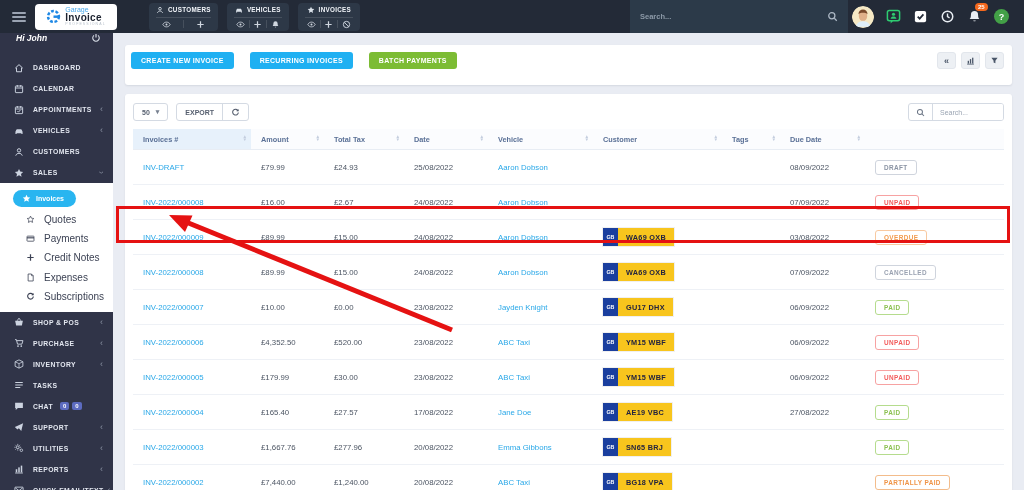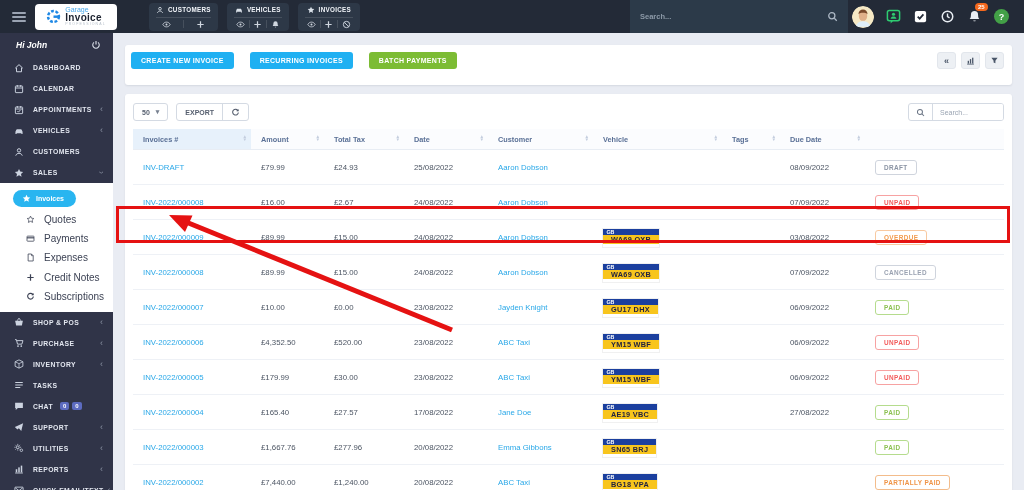--- a/index.html
+++ b/index.html
@@ -40,21 +40,21 @@
   .avatar { width:22px; height:22px; border-radius:50%; overflow:hidden; cursor:pointer; }
   .avatar svg { width:22px; height:22px; }
   .hico { position:relative; width:15px; height:15px; color:#e8edf3; cursor:pointer; }
   .hico svg { width:15px; height:15px; }
   .hico.green { color:#2ecc71; }
   .hbadge { position:absolute; top:-6px; left:8px; background:#f4681d; color:#fff; font-size:6px; font-weight:bold; border-radius:6px; padding:1px 3px; }
   .help-circle { width:15px; height:15px; border-radius:50%; background:#43a047; color:#fff; font-size:9px; font-weight:bold; display:flex; align-items:center; justify-content:center; cursor:pointer; }
 
   
   .sidebar { position:absolute; top:33px; left:0; width:113px; height:457px; background:#303448; z-index:10; }
-  .greeting { height:24px; display:flex; align-items:center; padding:0 12px 0 16px; color:#fff; font-size:8.5px; font-weight:bold; font-style:italic; }
+  .greeting { height:24px; display:flex; align-items:flex-start; padding:0 12px 0 16px; color:#fff; font-size:8.5px; font-weight:bold; font-style:italic; }
   .power { margin-left:auto; width:10px; height:10px; color:#dde3ec; cursor:pointer; }
   .power svg { width:10px; height:10px; }
   .nav-item { height:21px; display:flex; align-items:center; padding:0 10px 0 14px; cursor:pointer; }
   .nav-ico { width:10px; height:10px; color:#ccd3e0; flex:none; }
   .nav-ico svg { width:10px; height:10px; }
   .nav-label { margin-left:9px; font-size:6.8px; font-weight:bold; color:#e3e7f0; letter-spacing:.4px; white-space:nowrap; }
   .nav-chev { margin-left:auto; color:#8a93a3; font-size:9px; line-height:1; }
   .nav-chev.down { transform:rotate(-90deg); }
   .nav-badge { display:inline-block; background:#5c6bc0; color:#fff; font-size:6px; font-weight:bold; padding:1px 3px; border-radius:2px; margin-left:3px; }
   .nav-badges { display:flex; margin-left:4px; }
@@ -95,21 +95,21 @@
   .tbl-search input::placeholder { color:#9aa4b2; }
 
   .grid { display:grid; grid-template-columns:118px 73px 80px 84px 105px 129px 58px 85px 1fr; margin:0 8px; }
   .thead { height:21px; align-items:center; background:#fbfcfe; border-bottom:1px solid #e8edf4; }
   .th { position:relative; height:100%; display:flex; align-items:center; padding-left:10px; font-size:7.3px; font-weight:bold; color:#5a7096; }
   .th.sorted { background:#e7f1fb; }
   .sort-icon { position:absolute; right:4px; display:flex; flex-direction:column; line-height:.62; font-size:4.6px; color:#c3cdde; cursor:pointer; }
   .tr { height:35px; align-items:center; border-bottom:1px solid #eef1f6; }
   .td { padding-left:10px; font-size:7.8px; color:#4c5563; }
   .link { color:#2aa8e8; cursor:pointer; text-decoration:none; }
-  .plate { display:inline-flex; height:18px; border-radius:0; overflow:hidden; cursor:pointer; box-shadow:0 0 0 1px rgba(0,0,0,.06);flex-direction:column; }
+  .plate { display:inline-flex; height:18px; border-radius:0; overflow:hidden; cursor:pointer; box-shadow:0 0 0 1px rgba(0,0,0,.06); }
   .plate-gb { background:#1b3f9e; color:#fff; font-size:5.3px; font-weight:bold; display:flex; align-items:center; padding:0 3.5px; }
   .plate-num { background:#f8c51d; color:#23233f; font-size:7.3px; font-weight:bold; letter-spacing:.3px; display:flex; align-items:center; padding:0 8px; }
   .badge { display:inline-block; padding:3px 8px; border:1px solid; border-radius:3px; font-size:6.4px; font-weight:bold; letter-spacing:.4px; background:#fff; }
   .st-draft     { border-color:#cfd4dd; color:#8a93a3; }
   .st-unpaid    { border-color:#f7a2a2; color:#f25c5c; }
   .st-overdue   { border-color:#f8c9a0; color:#f29b4e; }
   .st-cancelled { border-color:#cfd4dd; color:#9aa2b1; }
   .st-paid      { border-color:#b5dc8d; color:#8cc152; }
   .st-partial   { border-color:#f3bc8b; color:#ef9447; }
 
@@ -382,33 +382,33 @@
             <svg viewBox="0 0 16 16">
               <rect x="1.8" y="3.8" width="12.4" height="9" rx="1" fill="none" stroke="currentColor" stroke-width="1.4"></rect>
               <path d="M1.8 6.8h12.4" stroke="currentColor" stroke-width="2"></path>
             </svg>
           </span>
     <span class="sub-label">Payments</span>
   </div>
         <div class="sub-item">
     <span class="sub-ico">
             <svg viewBox="0 0 16 16">
+              <path d="M8 2.4v11.2M2.4 8h11.2" stroke="currentColor" stroke-width="2.2"></path>
+            </svg>
+          </span>
+    <span class="sub-label">Credit Notes</span>
+  </div>
+        <div class="sub-item">
+    <span class="sub-ico">
+            <svg viewBox="0 0 16 16">
               <path d="M3.8 1.8h6l3 3v9.4h-9z" fill="none" stroke="currentColor" stroke-width="1.4"></path>
               <path d="M9.8 1.8v3h3" fill="none" stroke="currentColor" stroke-width="1.2"></path>
             </svg>
           </span>
     <span class="sub-label">Expenses</span>
-  </div>
-        <div class="sub-item">
-    <span class="sub-ico">
-            <svg viewBox="0 0 16 16">
-              <path d="M8 2.4v11.2M2.4 8h11.2" stroke="currentColor" stroke-width="2.2"></path>
-            </svg>
-          </span>
-    <span class="sub-label">Credit Notes</span>
   </div>
         <div class="sub-item">
     <span class="sub-ico">
             <svg viewBox="0 0 16 16">
               <path d="M12.6 5.2A5.1 5.1 0 1 0 13.1 8" fill="none" stroke="currentColor" stroke-width="2"></path>
               <path d="M13.6 1.8v4h-4z" fill="currentColor"></path>
             </svg>
           </span>
     <span class="sub-label">Subscriptions</span>
   </div>
@@ -599,28 +599,28 @@
           </span>
   </div>
         <div class="th">
     <span class="th-label">Date</span>
     <span class="sort-icon">
             <span>▲</span>
             <span>▼</span>
           </span>
   </div>
         <div class="th">
-    <span class="th-label">Customer</span>
+    <span class="th-label">Vehicle</span>
     <span class="sort-icon">
             <span>▲</span>
             <span>▼</span>
           </span>
   </div>
         <div class="th">
-    <span class="th-label">Vehicle</span>
+    <span class="th-label">Customer</span>
     <span class="sort-icon">
             <span>▲</span>
             <span>▼</span>
           </span>
   </div>
         <div class="th">
     <span class="th-label">Tags</span>
     <span class="sort-icon">
             <span>▲</span>
             <span>▼</span>

